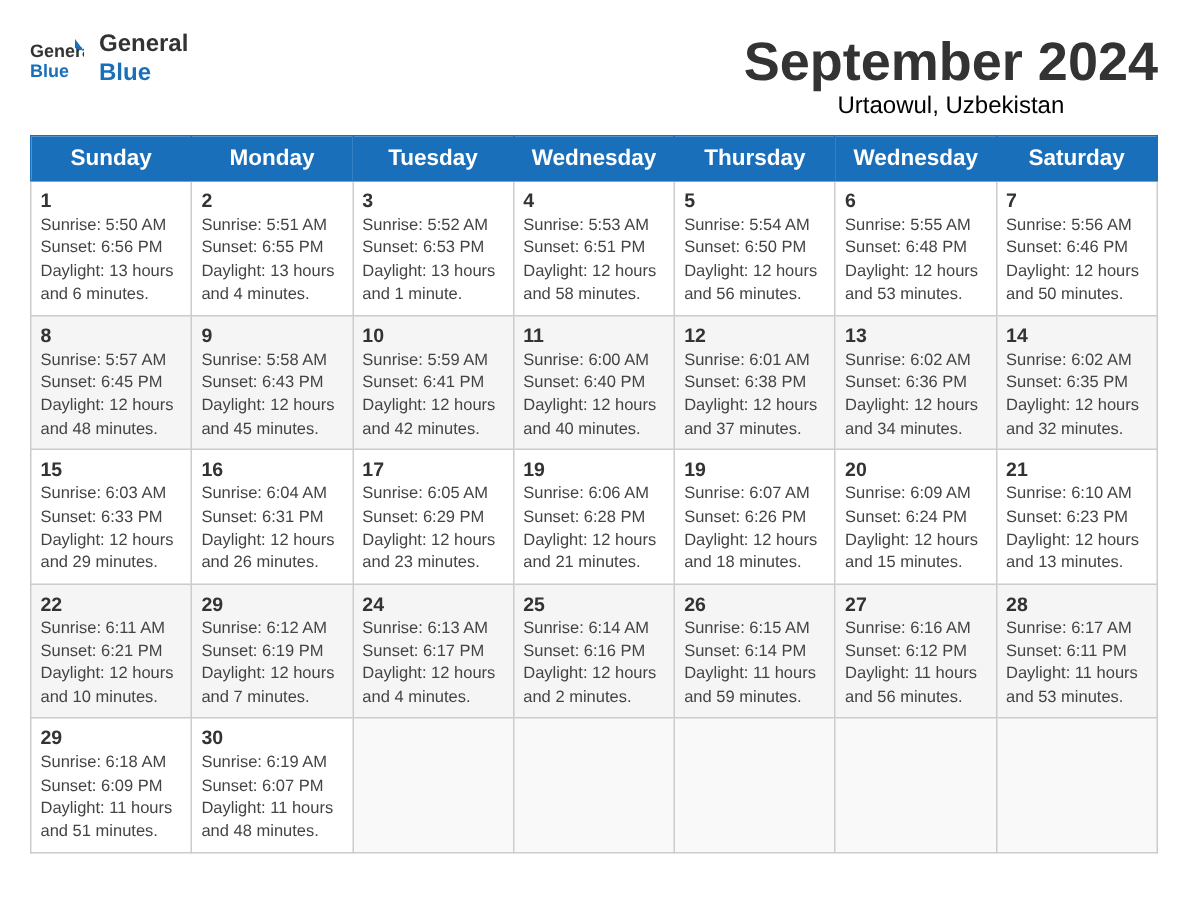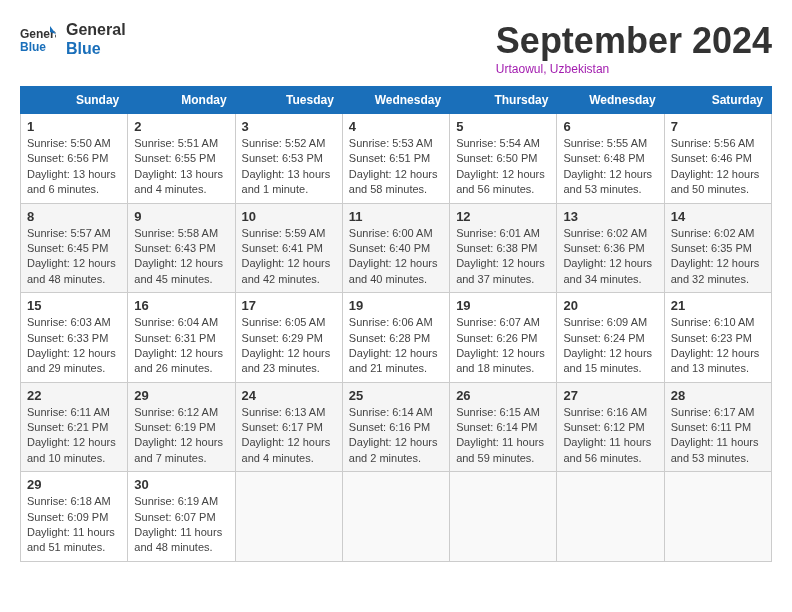--- a/index.html
+++ b/index.html
@@ -19,42 +19,42 @@
     .logo {
       display: flex;
       align-items: center;
       gap: 6px;
     }
     .logo-icon {
       width: 36px;
       height: 30px;
     }
     .title-block {
-      text-align: left;
+      text-align: center;
     }
     .month-title {
       font-size: 36px;
       font-weight: bold;
       color: #333;
     }
     .location {
-      font-size: 12px;
-      color: #a21caf;
+      font-size: 16px;
+      color: #000000;
     }
     .calendar {
       width: 100%;
       border-collapse: collapse;
       font-size: 11px;
     }
     .calendar th {
       background: #1a6fba;
       color: #fff;
       padding: 6px 8px;
-      text-align: right;
-      font-size: 12px;
+      text-align: center;
+      font-size: 15px;
       font-weight: bold;
       border: 1px solid #1a6fba;
     }
     .calendar td {
       border: 1px solid #ccc;
       vertical-align: top;
       padding: 5px 6px;
       width: calc(100% / 7);
       min-height: 80px;
     }

